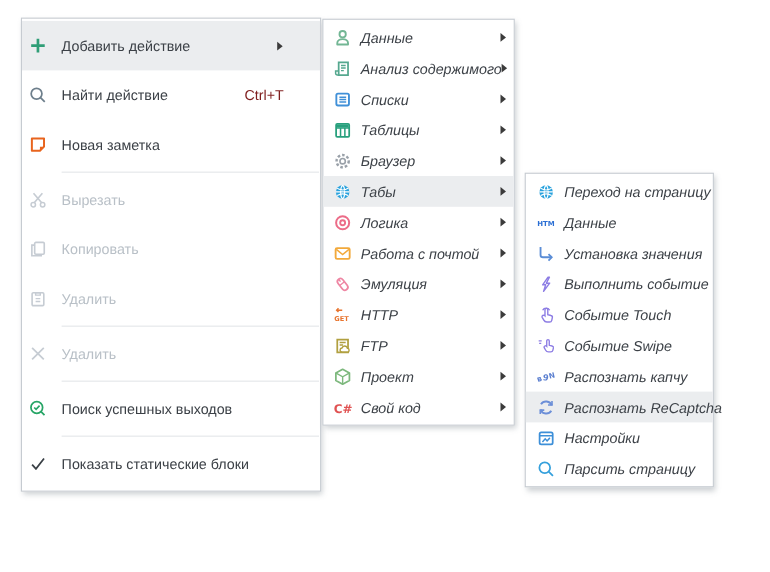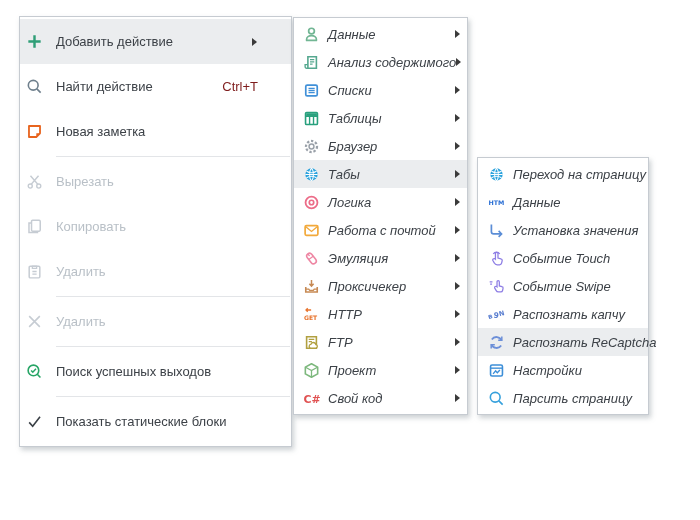--- a/index.html
+++ b/index.html
@@ -207,31 +207,20 @@
             <g transform="rotate(-38 8 8)">
               <rect x="5.4" y="2.4" width="5.2" height="11.2" rx="2.6" stroke="currentColor" stroke-width="1.5" fill="none"></rect>
               <path d="M5.4 7.2h5.2M8 2.4v2.6" stroke="currentColor" stroke-width="1.2" fill="none"></path>
             </g>
           </svg>
         </span>
         <span class="lbl">Эмуляция</span>
         <span class="arr"></span>
       </div>
       <div class="mi">
-        <span class="ic" style="color: rgb(199, 138, 84);">
-          <svg viewBox="0 0 16 16">
-            <path d="M8 1.8v5.4M6 5.4L8 7.6l2-2.2" stroke="currentColor" stroke-width="1.4" fill="none"></path>
-            <path d="M2.6 8.4v4.8h10.8V8.4" stroke="currentColor" stroke-width="1.5" fill="none"></path>
-            <path d="M2.6 10.4h2.8l.9 1.3h3.4l.9-1.3h2.8" stroke="currentColor" stroke-width="1.2" fill="none"></path>
-          </svg>
-        </span>
-        <span class="lbl">Проксичекер</span>
-        <span class="arr"></span>
-      </div>
-      <div class="mi">
         <span class="ic" style="color: rgb(232, 116, 46);">
           <svg viewBox="0 0 18 16">
             <path d="M8.6 3.2H3.4M5 1.4L3.2 3.2 5 5" stroke="currentColor" stroke-width="1.4" fill="none"></path>
             <text x="1" y="13.4" font-family="DejaVu Sans, sans-serif" font-size="6.4" font-weight="bold" fill="currentColor">GET</text>
           </svg>
         </span>
         <span class="lbl">HTTP</span>
         <span class="arr"></span>
       </div>
       <div class="mi">
@@ -284,20 +273,28 @@
         <span class="lbl">Данные</span>
       </div>
       <div class="mi">
         <span class="ic" style="color: rgb(91, 141, 214);">
           <svg viewBox="0 0 16 16">
             <path d="M3.2 2.4v6.8c0 1.2.9 2 2.1 2h7.2" stroke="currentColor" stroke-width="1.6" fill="none"></path>
             <path d="M10 8.4l2.8 2.8L10 14" stroke="currentColor" stroke-width="1.5" fill="none"></path>
           </svg>
         </span>
         <span class="lbl">Установка значения</span>
+      </div>
+      <div class="mi">
+        <span class="ic" style="color: rgb(141, 125, 228);">
+          <svg viewBox="0 0 16 16">
+            <path d="M9.6 1.8L5 8.4h2.6L5.8 14l5.2-7H8.2l2.6-5.2z" stroke="currentColor" stroke-width="1.2" fill="none" stroke-linejoin="round"></path>
+          </svg>
+        </span>
+        <span class="lbl">Выполнить событие</span>
       </div>
       <div class="mi">
         <span class="ic" style="color: rgb(141, 125, 228);">
           <svg viewBox="0 0 16 16">
             <path d="M5 3.8a3.4 3.4 0 016 0" stroke="currentColor" stroke-width="1.2" fill="none"></path>
             <path d="M7 8.6V3.4c0-.7.5-1.2 1.2-1.2s1.2.5 1.2 1.2v4.2l2.7.7c.9.2 1.4 1 1.2 1.9l-.5 2.2c-.2.9-1 1.5-1.9 1.5H8.6c-1.1 0-2.1-.6-2.6-1.6L4.6 9.9c-.4-.8.1-1.7 1-1.8.5-.1 1 .1 1.4.5z" stroke="currentColor" stroke-width="1.2" fill="none"></path>
           </svg>
         </span>
         <span class="lbl">Событие Touch</span>
       </div>

